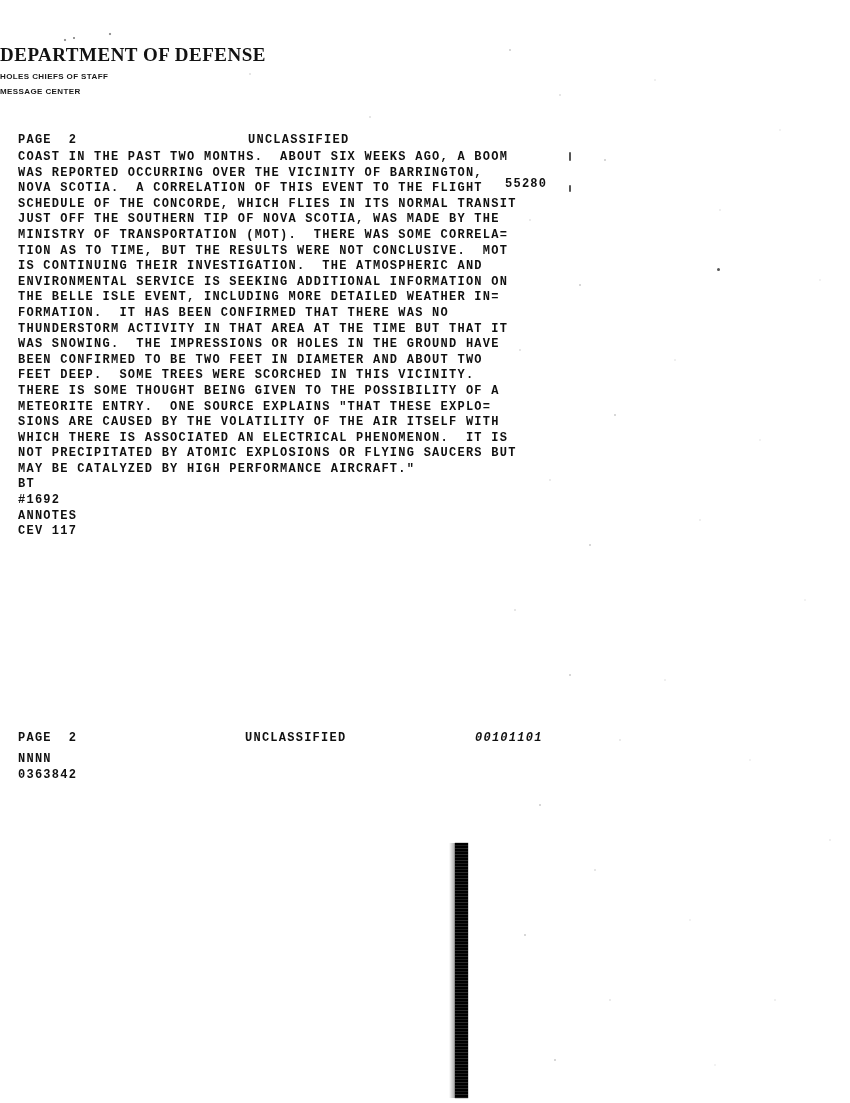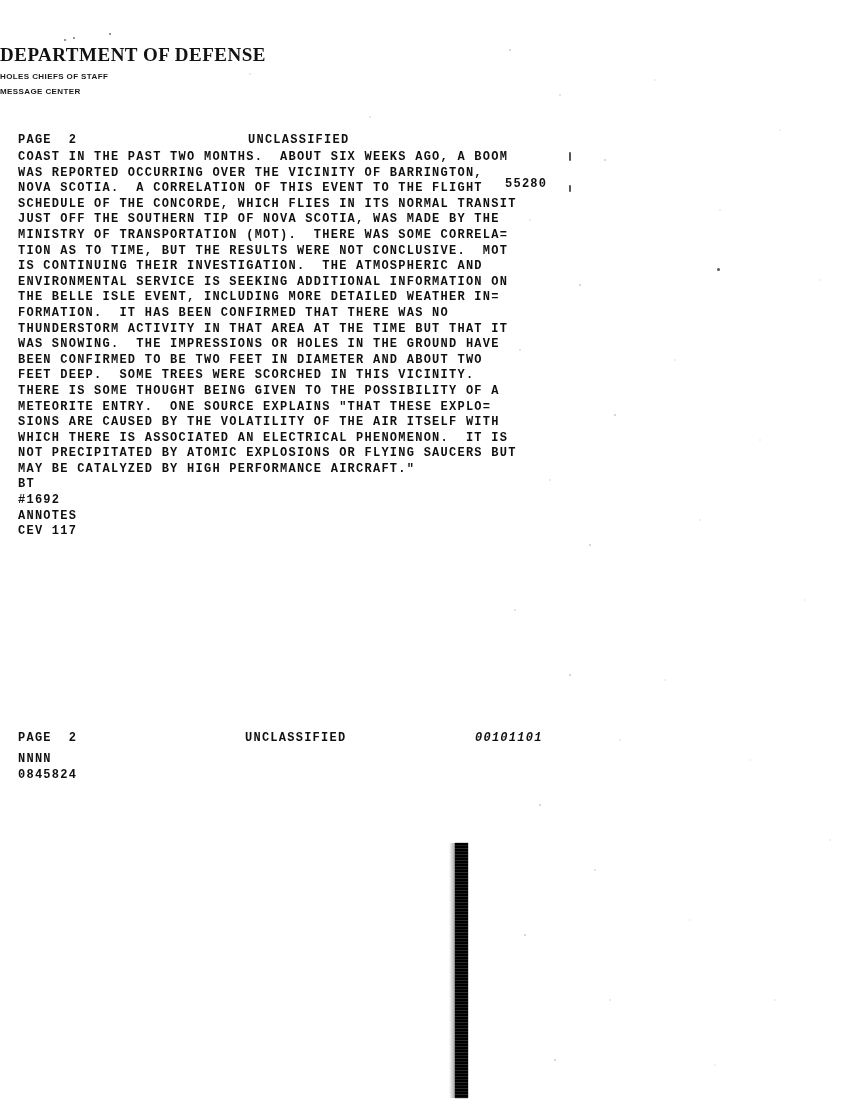--- a/index.html
+++ b/index.html
@@ -269,18 +269,18 @@
 ANNOTES
 CEV 117</div>
 
   <div id="bottom-row">
     <div class="tty col-page">PAGE  2</div>
     <div class="tty col-class">UNCLASSIFIED</div>
     <div class="tty col-num">00101101</div>
   </div>
 
   <div id="trailer" class="tty">NNNN
-0845824</div>
+0363842</div>
 
   <div id="scan-bar-fringe"></div>
   <div id="scan-bar"></div>
 
 </div>
 
 </body></html>

